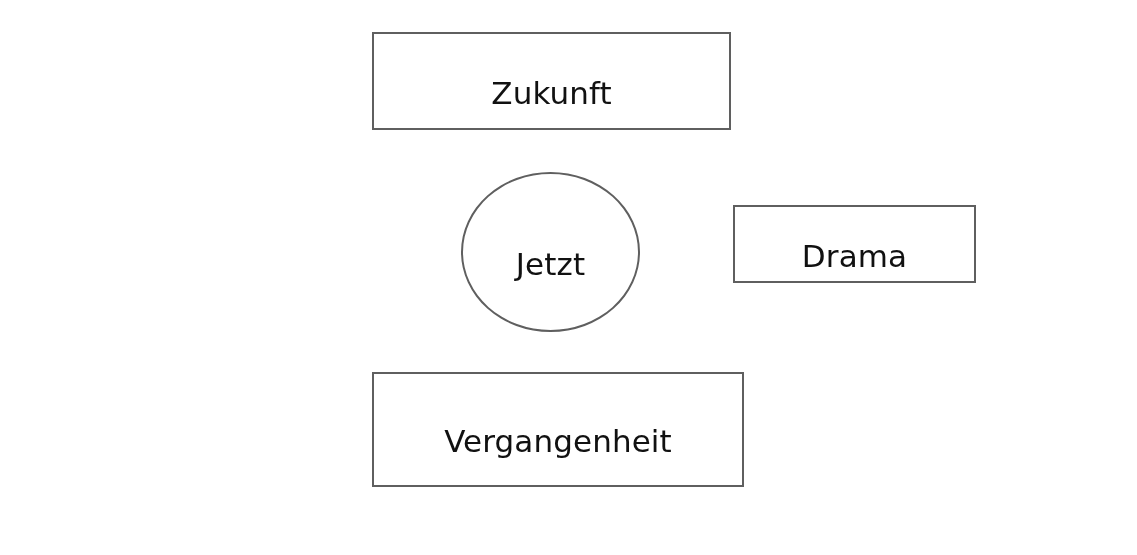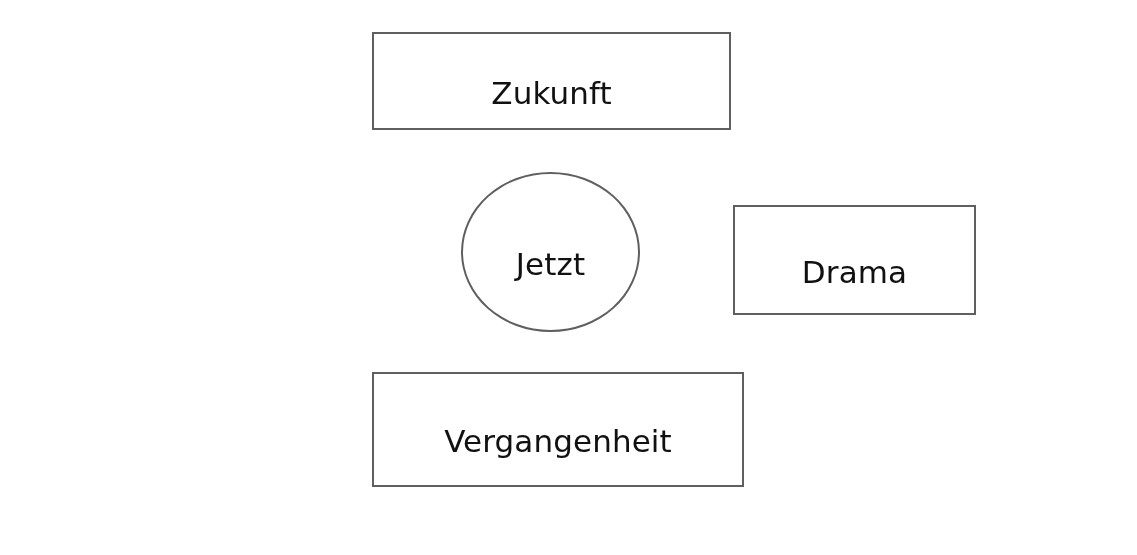--- a/index.html
+++ b/index.html
@@ -81,21 +81,21 @@
     left: 461px;
     top: 172px;
     width: 179px;
     height: 160px;
   }
 
   #node-drama {
     left: 733px;
     top: 205px;
     width: 243px;
-    height: 110px;
+    height: 78px;
   }
 
   #node-vergangenheit {
     left: 372px;
     top: 372px;
     width: 372px;
     height: 115px;
   }
 </style>
 </head>

